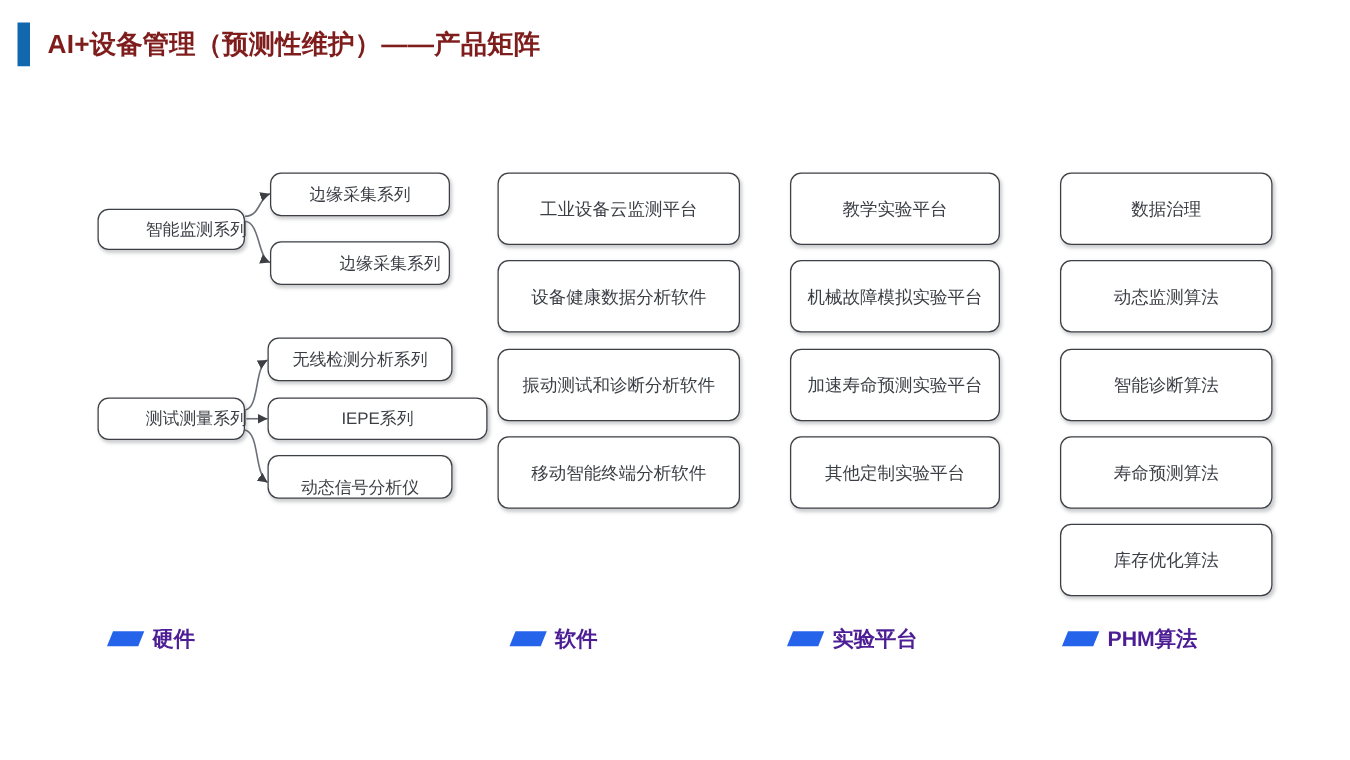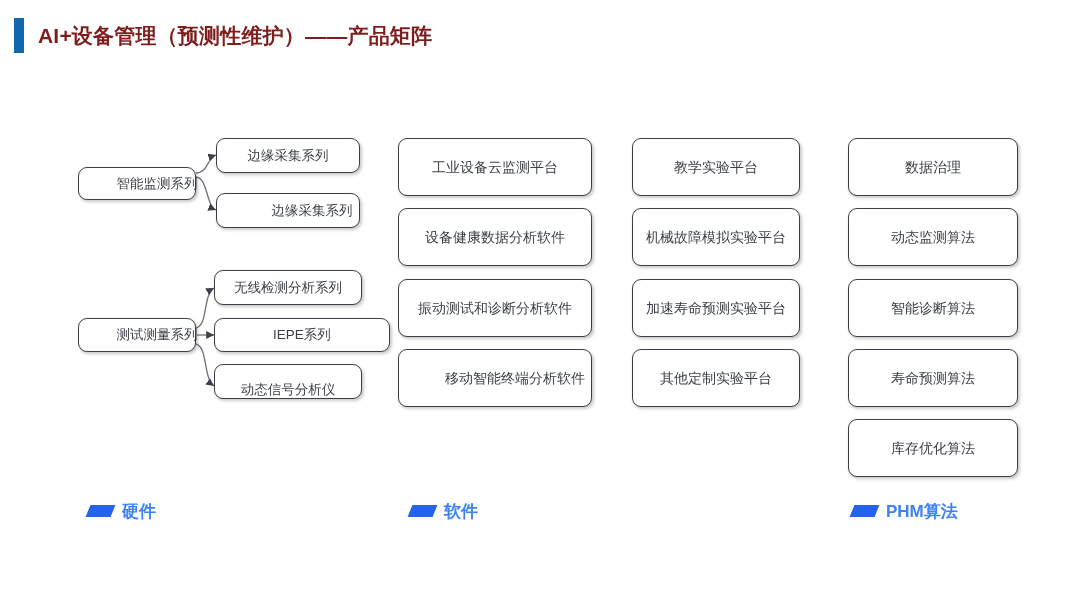--- a/index.html
+++ b/index.html
@@ -45,21 +45,21 @@
   
   .conn{position:absolute;left:0;top:0;width:1080px;height:608px;pointer-events:none;}
 
   
   .legend-item{position:absolute;display:flex;align-items:center;height:26px;}
   .legend-mark{
     width:25px;height:12px;background:#2563eb;margin-right:9px;
     transform:skewX(-22deg);flex:0 0 auto;
   }
   .legend-label{
-    font-size:17px;font-weight:bold;color:#3b82f6;white-space:nowrap;
+    font-size:17px;font-weight:bold;color:#4c1d95;white-space:nowrap;
   }
 </style>
 </head>
 <body>
 
 <div id="slide">
 
   <div class="hdr">
     <div class="hdr-accent"></div>
     <div class="hdr-title">AI+设备管理（预测性维护）——产品矩阵</div>
@@ -109,21 +109,21 @@
   <div class="col2">
     <div class="node" style="left:398px;top:138px;width:194px;height:58px;">
       <span class="node-t">工业设备云监测平台</span>
     </div>
     <div class="node" style="left:398px;top:208px;width:194px;height:58px;">
       <span class="node-t">设备健康数据分析软件</span>
     </div>
     <div class="node" style="left:398px;top:279px;width:194px;height:58px;">
       <span class="node-t">振动测试和诊断分析软件</span>
     </div>
-    <div class="node" style="left:398px;top:349px;width:194px;height:58px;justify-content:flex-end;">
+    <div class="node" style="left:398px;top:349px;width:194px;height:58px;">
       <span class="node-t">移动智能终端分析软件</span>
     </div>
   </div>
 
   <div class="col3">
     <div class="node" style="left:632px;top:138px;width:168px;height:58px;">
       <span class="node-t">教学实验平台</span>
     </div>
     <div class="node" style="left:632px;top:208px;width:168px;height:58px;">
       <span class="node-t">机械故障模拟实验平台</span>
@@ -157,19 +157,23 @@
   <div class="legend-item" style="left:88px;top:498px;">
     <div class="legend-mark"></div>
     <div class="legend-label">硬件</div>
   </div>
 
   <div class="legend-item" style="left:410px;top:498px;">
     <div class="legend-mark"></div>
     <div class="legend-label">软件</div>
   </div>
 
+  <div class="legend-item" style="left:632px;top:498px;">
+    <div class="legend-mark"></div>
+    <div class="legend-label">实验平台</div>
+  </div>
 
   <div class="legend-item" style="left:852px;top:498px;">
     <div class="legend-mark"></div>
     <div class="legend-label">PHM算法</div>
   </div>
 
 </div>
 
 </body></html>

